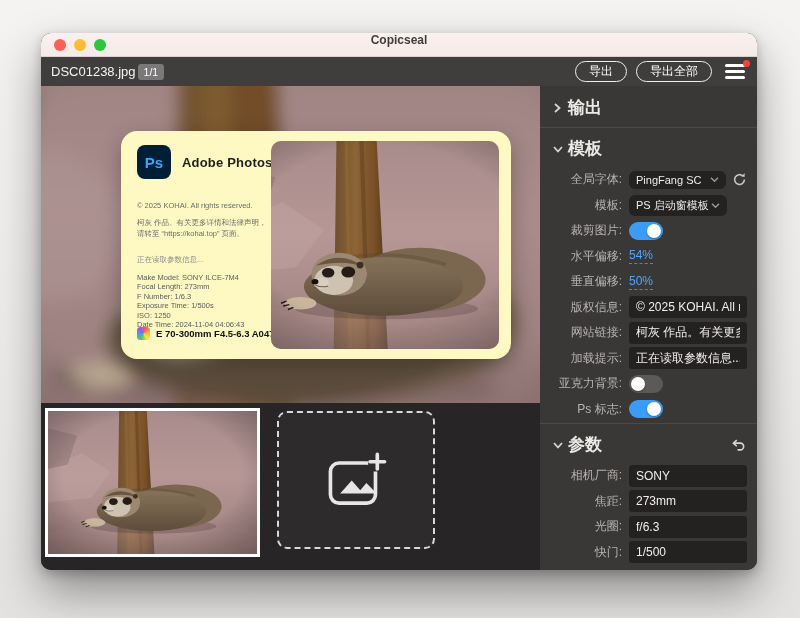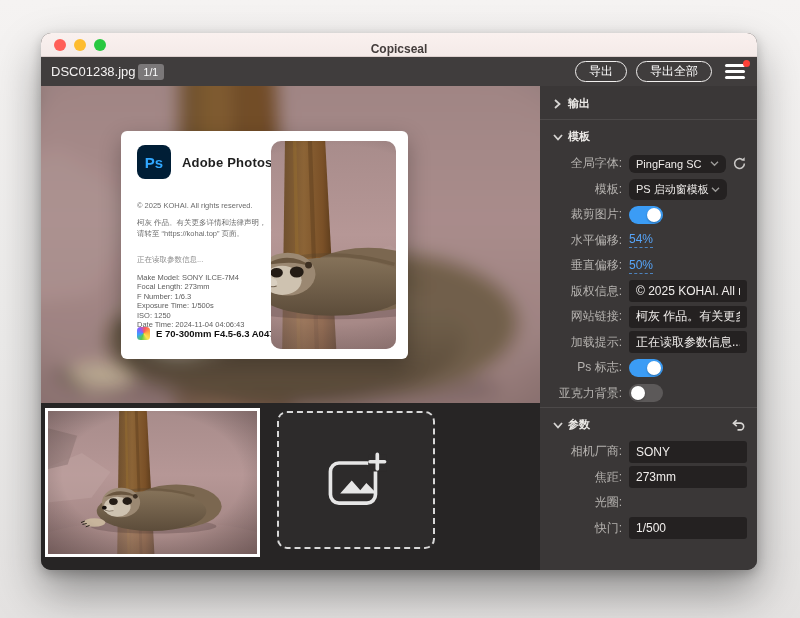--- a/index.html
+++ b/index.html
@@ -8,21 +8,21 @@
          background:linear-gradient(180deg,#f5f3f2 0%,#ecebea 55%,#e4e2e1 100%); }
 
   .window { position:absolute; left:41px; top:33px; width:716px; height:537px;
             border-radius:10px; overflow:hidden; background:#3a3737;
             box-shadow:0 22px 45px rgba(0,0,0,.38), 0 4px 12px rgba(0,0,0,.22);
             display:flex; flex-direction:column; }
 
   
   .titlebar { height:24px; background:linear-gradient(180deg,#faf1ef,#f4eae8);
               border-bottom:1px solid #ddd0ce; position:relative; flex:none;
-              display:flex; align-items:flex-end; justify-content:center; }
+              display:flex; align-items:flex-start; justify-content:center; }
   .traffic { position:absolute; left:13px; top:6px; display:flex; gap:8px; }
   .light { width:12px; height:12px; border-radius:50%; }
   .light.red{ background:#ff5f57; } .light.yellow{ background:#febc2e; } .light.green{ background:#28c840; }
   .win-title { font-size:12px; font-weight:700; color:#433c3b; }
 
   
   .toolbar { height:29px; background:#403d3d; flex:none; display:flex; align-items:center;
              padding:0 12px 0 10px; }
   .filename { color:#f4f2f2; font-size:13px; }
   .counter-badge { margin-left:2px; background:#7b7879; color:#fff; font-size:10.5px;
@@ -40,22 +40,22 @@
   
   .content { flex:1; display:flex; min-height:0; }
   .left-col { width:499px; flex:none; display:flex; flex-direction:column; min-height:0; }
 
   .preview { flex:1; position:relative; overflow:hidden; background:#352c2d; }
   .scene { position:absolute; inset:0; width:100%; height:100%; display:block; }
   .bg-scene { width:136%; height:148%; left:-18%; top:-24%; filter:blur(9px) brightness(.97); }
   .preview-shade { position:absolute; inset:0; background:rgba(20,10,12,.05); }
 
   
-  .card { position:absolute; left:80px; top:45px; width:287px; height:228px; background:#ffffff;
-          border-radius:6px; box-shadow:0 8px 22px rgba(0,0,0,.28); }
+  .card { position:absolute; left:80px; top:45px; width:390px; height:228px; background:#fef9c3;
+          border-radius:16px; box-shadow:0 8px 22px rgba(0,0,0,.28); }
   .card-logo-row { position:absolute; left:16px; top:14px; display:flex; align-items:center; }
   .ps-logo { width:34px; height:34px; border-radius:8px; background:#001e36; display:flex;
              align-items:center; justify-content:center; font-weight:700; font-size:15px; color:#31a8ff; }
   .card-app { margin-left:11px; font-size:13px; font-weight:700; color:#1f1f1f; letter-spacing:.2px; }
   .card-text { position:absolute; left:16px; top:70px; width:130px; color:#6b6b6b; }
   .card-copy { font-size:7.5px; line-height:1.3; }
   .card-site { font-size:7.5px; line-height:1.45; margin-top:7px; }
   .card-loading { font-size:7.5px; margin-top:15px; color:#8d8d8d; }
   .card-exif { margin-top:8px; font-size:7.5px; line-height:1.28; color:#5d5d5d; }
   .lens-row { position:absolute; left:16px; top:196px; display:flex; align-items:center; }
@@ -70,21 +70,21 @@
   .thumb { position:absolute; left:4px; top:5px; width:215px; height:149px;
            border:3px solid #fff; background:#000; cursor:pointer; }
   .thumb-inner { position:absolute; inset:0; overflow:hidden; }
   .addbox { position:absolute; left:236px; top:8px; width:158px; height:138px;
             border:2px dashed #d9d9d9; border-radius:10px; background:#2d2b2b;
             display:flex; align-items:center; justify-content:center; cursor:pointer; }
 
   
   .panel { flex:1; background:#3a3737; min-width:0; overflow:hidden; padding-top:2px;
            color:#eceae7; }
-  .sec { display:flex; align-items:center; padding:8px 12px 7px 13px; font-size:11px;
+  .sec { display:flex; align-items:center; padding:8px 12px 7px 13px; font-size:17px;
          font-weight:700; cursor:pointer; }
   .sec .chev { width:13px; flex:none; color:#d6d4d2; display:flex; align-items:center; }
   .sec .sec-label { margin-left:2px; }
   .sec .sec-spacer { flex:1; }
   .divider { height:1px; background:#4c4949; margin:1px 0; }
 
   .row { display:flex; align-items:center; min-height:25.5px; padding:0 10px 0 0; }
   .lbl { width:82px; flex:none; text-align:right; color:#b5b2af; font-size:12px;
          margin-right:7px; white-space:nowrap; overflow:hidden; }
   .ctl { flex:1; display:flex; align-items:center; min-width:0; }
@@ -340,32 +340,32 @@
       </div>
 
       <div class="row">
         <span class="lbl">加载提示:</span>
         <div class="ctl">
             <input class="tinput" value="正在读取参数信息..." style="">
           </div>
       </div>
 
       <div class="row">
-        <span class="lbl">Ps 标志:</span>
-        <div class="ctl">
-          <div class="toggle on">
+        <span class="lbl">亚克力背景:</span>
+        <div class="ctl">
+          <div class="toggle">
               <span class="knob"></span>
             </div>
         </div>
       </div>
 
       <div class="row">
-        <span class="lbl">亚克力背景:</span>
-        <div class="ctl">
-          <div class="toggle">
+        <span class="lbl">Ps 标志:</span>
+        <div class="ctl">
+          <div class="toggle on">
               <span class="knob"></span>
             </div>
         </div>
       </div>
 
       <div class="divider"></div>
 
       <div class="sec">
         <span class="chev">
           <svg width="10" height="8" viewBox="0 0 10 8">
@@ -389,20 +389,23 @@
           </div>
       </div>
       <div class="row">
         <span class="lbl">焦距:</span>
         <div class="ctl">
             <input class="tinput" value="273mm" style="">
           </div>
       </div>
       <div class="row">
         <span class="lbl">光圈:</span>
+        <div class="ctl">
+            <input class="tinput" value="f/6.3" style="">
+          </div>
       </div>
       <div class="row">
         <span class="lbl">快门:</span>
         <div class="ctl">
             <input class="tinput" value="1/500" style="">
           </div>
       </div>
 
     </div>
   </div>

